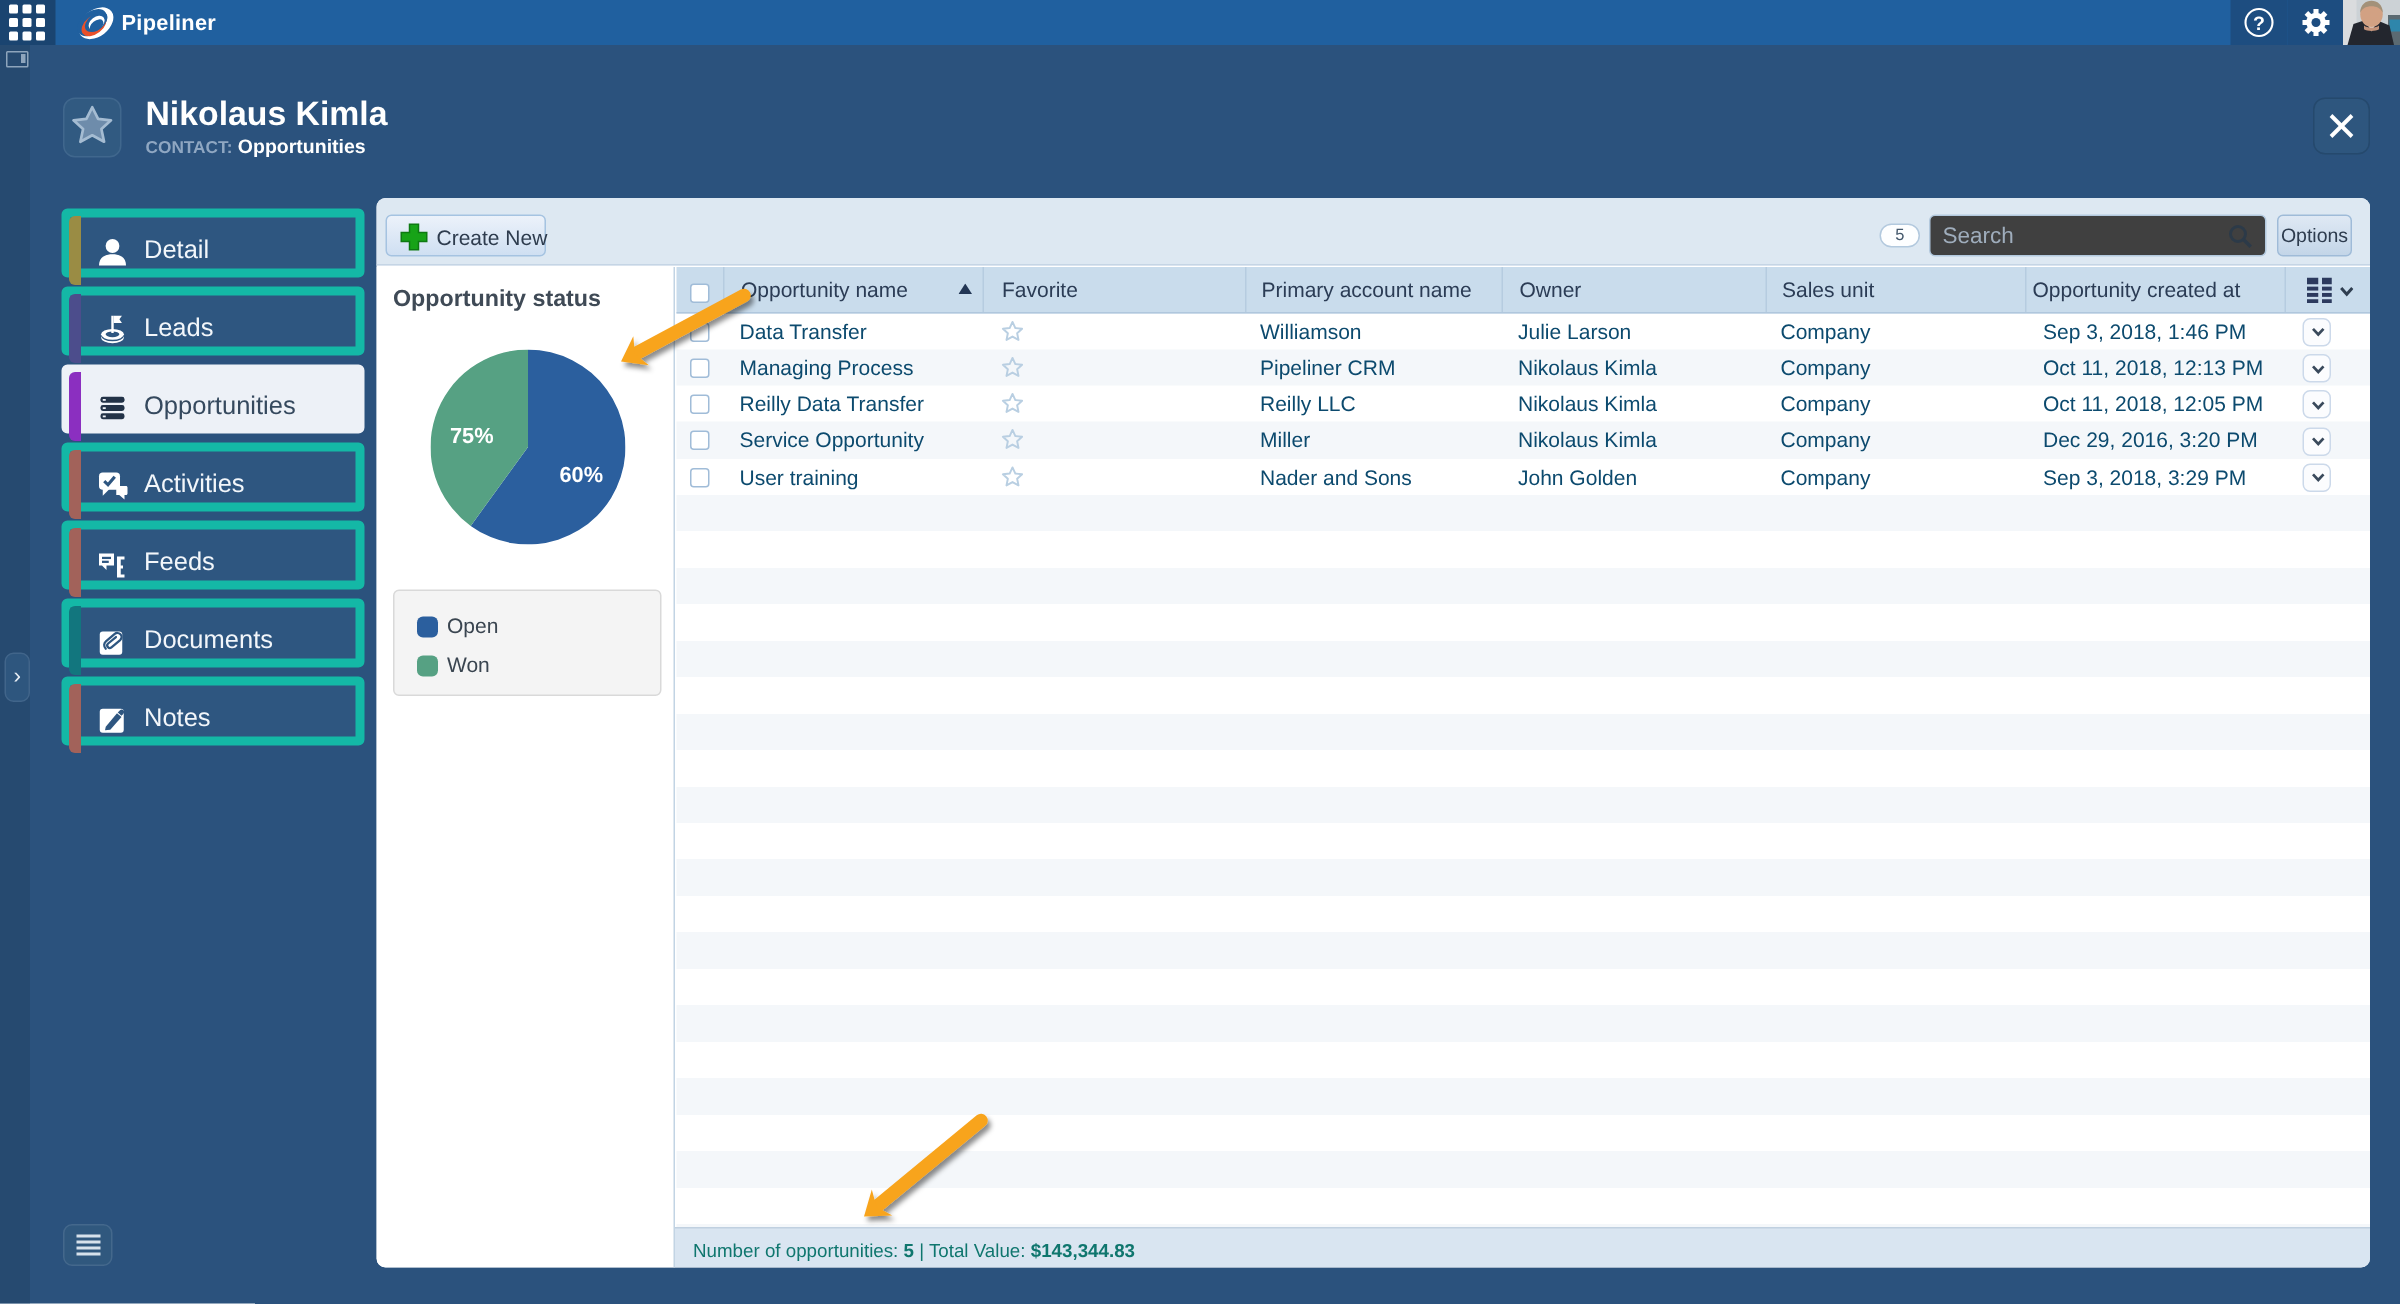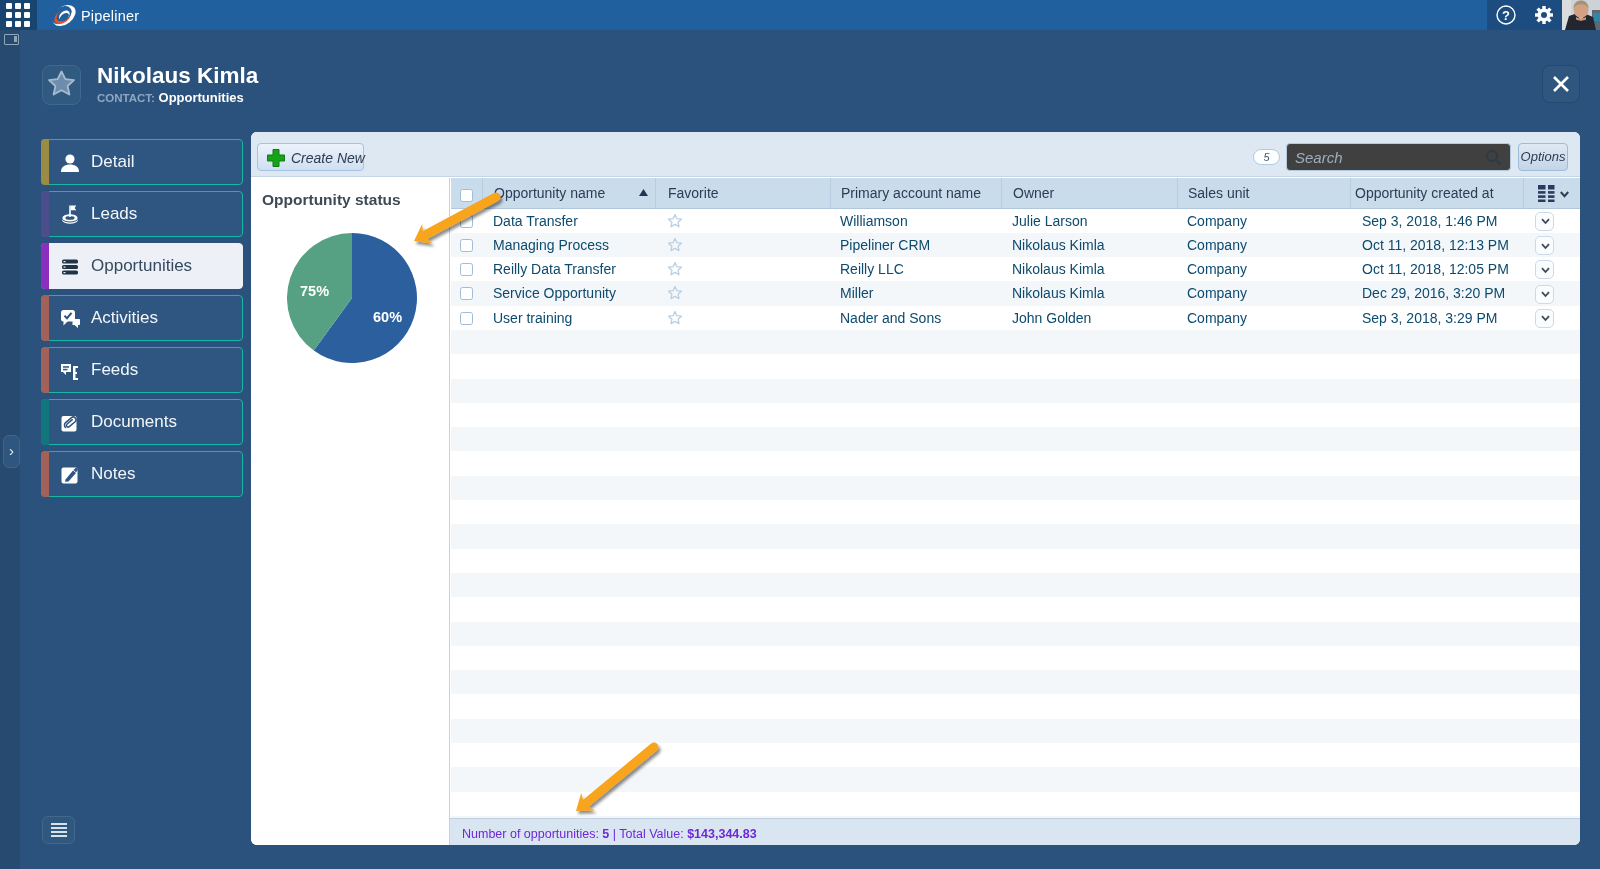--- a/index.html
+++ b/index.html
@@ -3,45 +3,45 @@
 <meta charset="utf-8">
 <style>
 * { margin:0; padding:0; box-sizing:border-box; }
 html,body { width:1600px; height:869px; overflow:hidden; }
 body { font-family:"Liberation Sans",sans-serif; background:#2b527d; position:relative; }
 
 .topbar { position:absolute; left:0; top:0; width:1600px; height:30px; background:#20609f; }
 .gridcell { position:absolute; left:0; top:0; width:37px; height:30px; background:#1a4470; }
 .gdots { position:absolute; left:6px; top:3px; width:25px; height:25px; }
 .gdots i { position:absolute; width:6px; height:6px; background:#fff; border-radius:1px; }
-.logotxt { position:absolute; left:81px; top:8px; color:#fff; font-size:14.5px; font-weight:normal; letter-spacing:0.2px; }
+.logotxt { position:absolute; left:81px; top:8px; color:#fff; font-size:14.5px; font-weight:bold; letter-spacing:0.2px; }
 .icell { position:absolute; top:0; width:38px; height:30px; background:#1d4d80; }
 .avatar { position:absolute; left:1562px; top:0; width:38px; height:30px; overflow:hidden; }
 
 .leftrail { position:absolute; left:0; top:30px; width:20px; height:839px; background:#264a70; }
 .winicon { position:absolute; left:4px; top:4px; width:15px; height:11px; border:1.5px solid #8ea5bc; border-radius:1px; }
 .winicon i { position:absolute; right:1px; top:1px; width:3px; height:6px; background:#8ea5bc; }
 .railbtn { position:absolute; left:3px; top:405px; width:17px; height:33px; background:#2e567e; border:1px solid #41658a; border-radius:6px; color:#e8eef5; font-size:15px; text-align:center; line-height:30px; }
 
 .starbox { position:absolute; left:42px; top:65px; width:39px; height:40px; background:#315a81; border:1px solid #40678d; border-radius:8px; }
 .title { position:absolute; left:97px; top:62.5px; color:#fff; font-size:22.5px; font-weight:bold; }
 .subt { position:absolute; left:97px; top:90px; font-size:13px; font-weight:bold; }
 .subt .c1 { color:#8fa7c2; font-size:11.5px; }
 .subt .c2 { color:#fff; font-size:13px; }
 .xbtn { position:absolute; left:1542px; top:65px; width:38px; height:38px; background:#2e567e; border:1px solid #25496d; border-radius:8px; }
 
-.nav { position:absolute; left:41px; width:202px; height:46px; background:#2e5680; border:1px solid #14b8a6; border-radius:4px; }
+.nav { position:absolute; left:41px; width:202px; height:46px; background:#2e5680; border:6px solid #14b8a6; border-radius:4px; }
 .nav .accent { position:absolute; left:-1px; top:-1px; width:8px; height:46px; border-radius:4px 0 0 4px; }
 .nav .lbl { position:absolute; left:49px; top:12px; font-size:17px; color:#f2f6fa; }
 .nav .ic { position:absolute; left:17px; top:12px; width:22px; height:22px; }
 .nav.sel { background:#edf1f7; border-color:#edf1f7; }
 .nav.sel .lbl { color:#35495e; }
 
 .panel { position:absolute; left:251px; top:132px; width:1329px; height:713px; border-radius:6px; overflow:hidden; background:#fff; }
-.toolbar { position:absolute; left:0; top:0; width:1329px; height:45px; background:#dde8f2; border-bottom:1px solid #c5d5e5;font-style:italic; }
+.toolbar { position:absolute; left:0; top:0; width:1329px; height:45px; background:#dde8f2; border-bottom:1px solid #c5d5e5; }
 .btn { position:absolute; border-radius:4px; font-size:14px; color:#2e3c4e; }
 .createnew { left:6px; top:11px; width:107px; height:28px; background:linear-gradient(#ecf2fa,#cfdff2); border:1px solid #a5c3e1; }
 .createnew span { position:absolute; left:33px; top:6px; white-space:nowrap; }
 .badge5 { position:absolute; left:1002px; top:17px; width:27px; height:16px; background:#fdfeff; border:1px solid #b3c9de; border-radius:9px; font-size:11px; color:#44586c; text-align:center; line-height:14px; }
 .search { position:absolute; left:1035px; top:11px; width:225px; height:28px; background:#404040; border:1px solid #b3c9de; border-radius:4px; }
 .search span { position:absolute; left:8px; top:5px; font-size:15px; color:#9fadbc; }
 .options { left:1267px; top:11px; width:50px; height:28px; background:linear-gradient(#dfe9f4,#c3d5e8); border:1px solid #9fbbd8; font-size:13px; text-align:center; line-height:26px; }
 
 .leftcol { position:absolute; left:0; top:46px; width:199px; height:667px; background:#fff; border-right:1px solid #c2d4e4; }
 .ostitle { position:absolute; left:11px; top:13px; font-size:15.5px; font-weight:bold; color:#3f4a56; }
@@ -54,21 +54,21 @@
 .thead { position:absolute; left:0; top:0; width:1129px; height:30.5px; background:#c9dcec; border-bottom:1px solid #b0c7dd; }
 .th { position:absolute; top:0; height:30px; border-left:1px solid #b6cce0; font-size:14px; color:#2b3c55; line-height:30px; }
 .row { position:absolute; left:0; width:1129px; height:24.3px; font-size:14px; color:#0c4a6e; }
 .row.alt { background:#f4f7fa; }
 .cell { position:absolute; top:0; height:24.3px; line-height:24.3px; white-space:nowrap; }
 .cbx { position:absolute; left:9px; width:13px; height:13px; background:#fff; border:1.5px solid #a0bcd8; border-radius:2.5px; }
 .zebra { position:absolute; left:0; top:152px; width:1129px; height:488px;
   background:repeating-linear-gradient(180deg,#f4f7fa 0px,#f4f7fa 24.3px,#ffffff 24.3px,#ffffff 48.6px); }
 .ddbtn { position:absolute; left:1084px; top:3.3px; width:19px; height:19px; background:#fbfcfe; border:1px solid #ccd9ea; border-radius:5px; }
 .footer { position:absolute; left:199px; top:686px; width:1130px; height:27px; background:#d9e5f1; border-top:1px solid #c0d0e0; }
-.footer .txt { position:absolute; left:12px; top:8px; font-size:12.5px; color:#6d28d9; }
+.footer .txt { position:absolute; left:12px; top:8px; font-size:12.5px; color:#0f766e; }
 .arrowsvg { position:absolute; left:0; top:0; pointer-events:none; }
 </style>
 </head>
 <body>
 
 <div class="topbar">
   <svg style="position:absolute;left:50px;top:4px" width="28" height="23" viewBox="0 0 28 23">
     <g transform="rotate(-38 14 11.5)">
       <ellipse cx="14" cy="11.5" rx="13" ry="8.8" fill="#fff"></ellipse>
       <ellipse cx="12.2" cy="9.6" rx="11.3" ry="7.3" fill="#20609f"></ellipse>
@@ -250,20 +250,26 @@
     <div class="btn options">Options</div>
   </div>
   <div class="leftcol">
     <div class="ostitle">Opportunity status</div>
     <svg style="position:absolute;left:36px;top:55px" width="130" height="130" viewBox="0 0 130 130">
       <path d="M65,65 L65,0 A65,65 0 1 1 26.8,117.6 Z" fill="#2b5f9e"></path>
       <path d="M65,65 L26.8,117.6 A65,65 0 0 1 65,0 Z" fill="#56a183"></path>
     </svg>
     <div class="pielbl" style="left:49px;top:105px">75%</div>
     <div class="pielbl" style="left:122px;top:131px">60%</div>
+    <div class="legend">
+      <div class="sw" style="top:17px;background:#2b5f9e"></div>
+        <div class="lt" style="top:15px">Open</div>
+      <div class="sw" style="top:43px;background:#56a183"></div>
+        <div class="lt" style="top:41px">Won</div>
+    </div>
   </div>
   <div class="tablearea">
     <div class="thead">
       <div class="th" style="left:0;width:31px;border-left:none">
           <div class="cbx" style="top:10.5px"></div>
         </div>
       <div class="th" style="left:31px;width:173px;padding-left:11px">Opportunity name<svg style="position:absolute;right:7px;top:11px" width="9" height="7" viewBox="0 0 9 7">
             <path d="M4.5,0 L9,7 L0,7 Z" fill="#223654"></path>
           </svg></div>
       <div class="th" style="left:204px;width:175px;padding-left:12px">Favorite</div>

